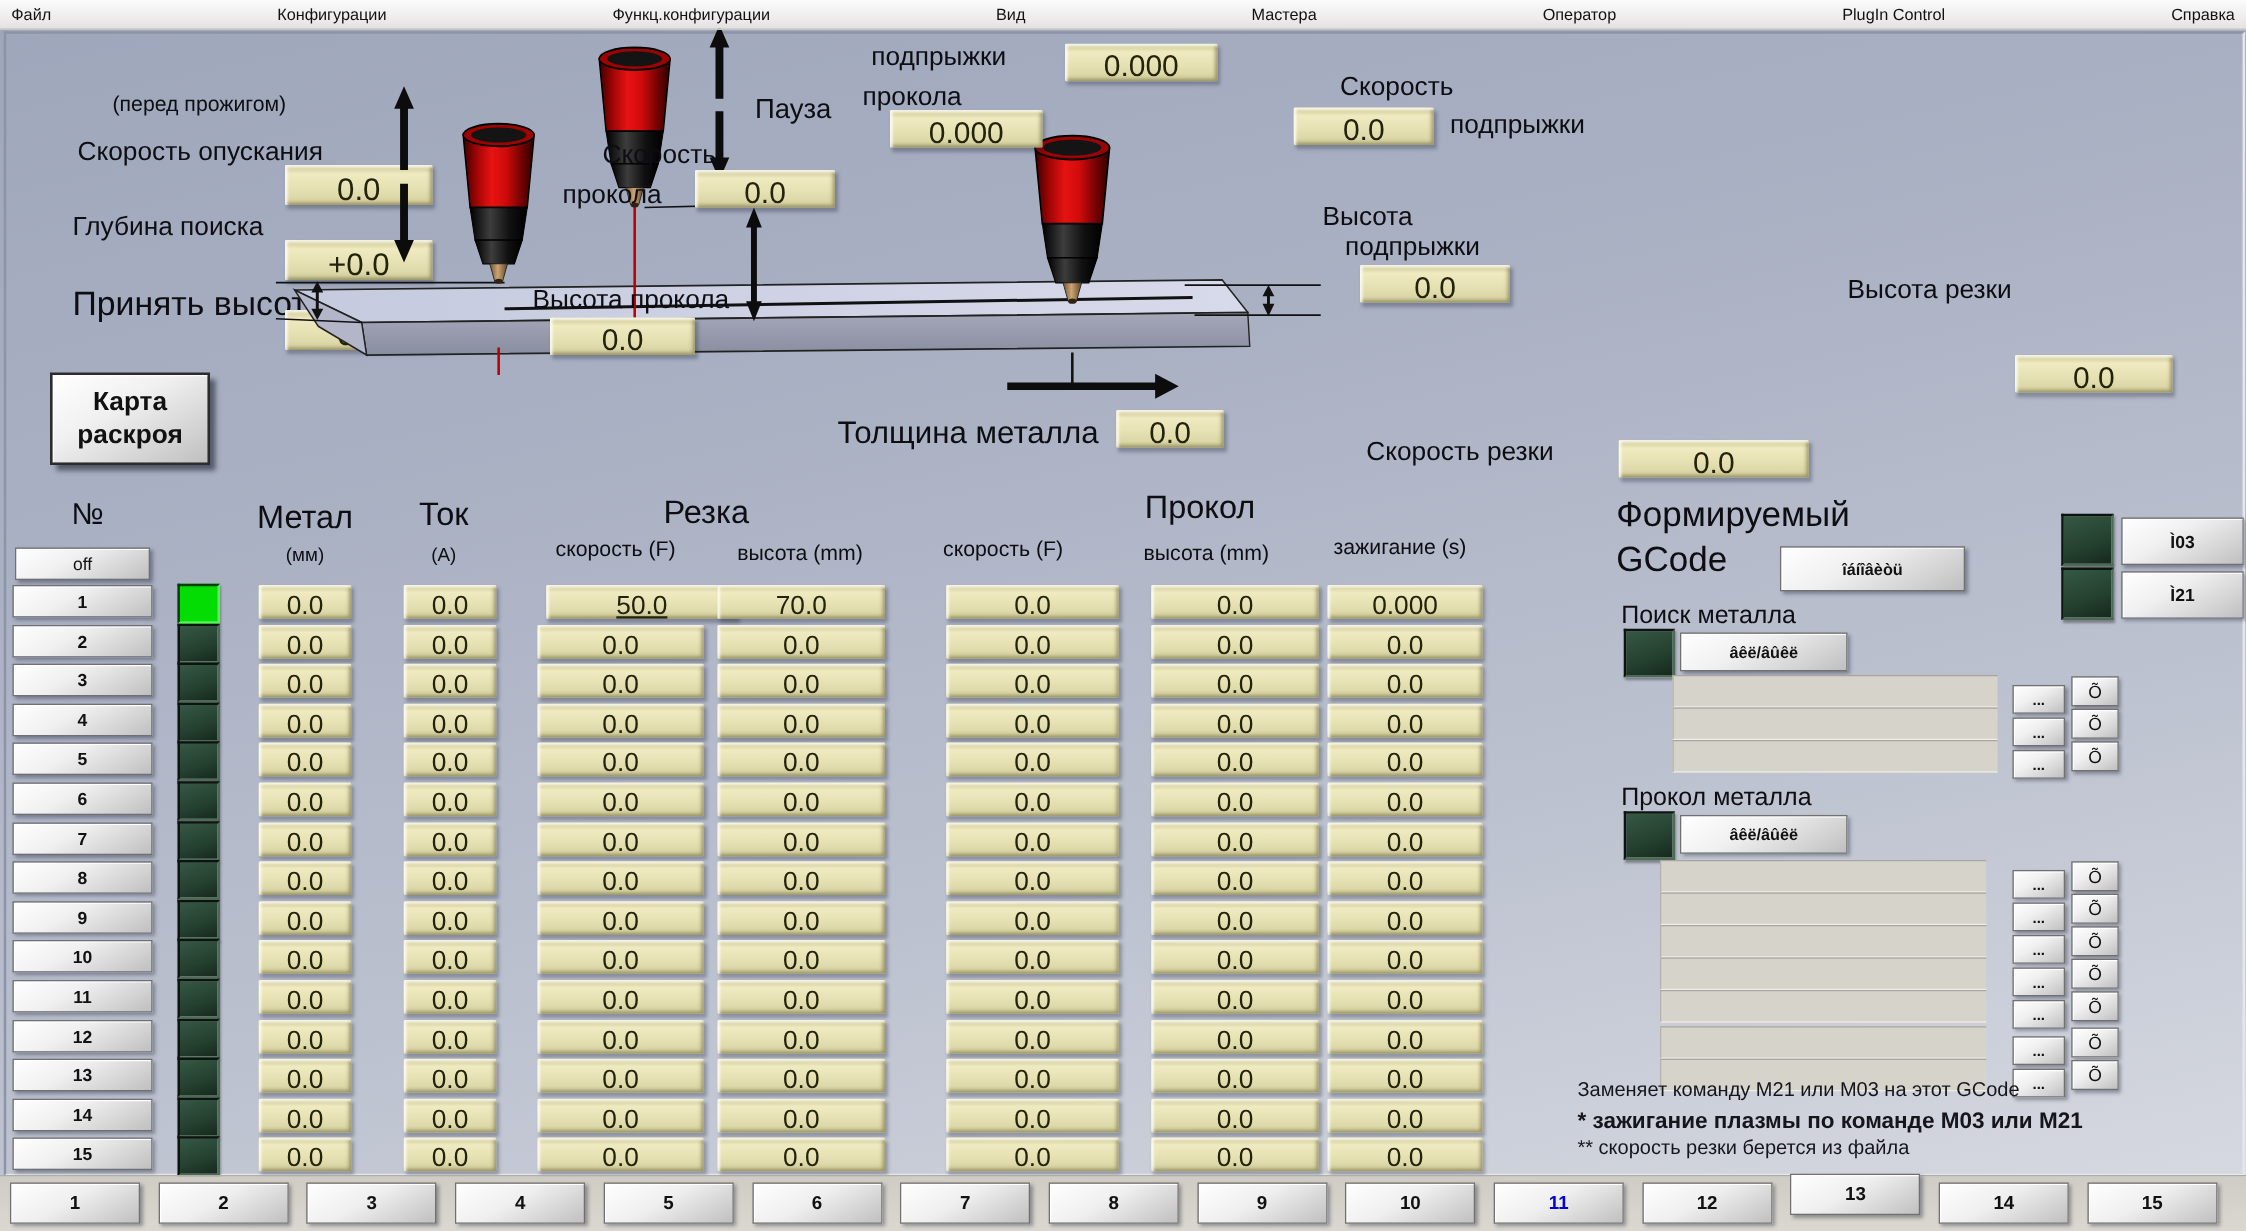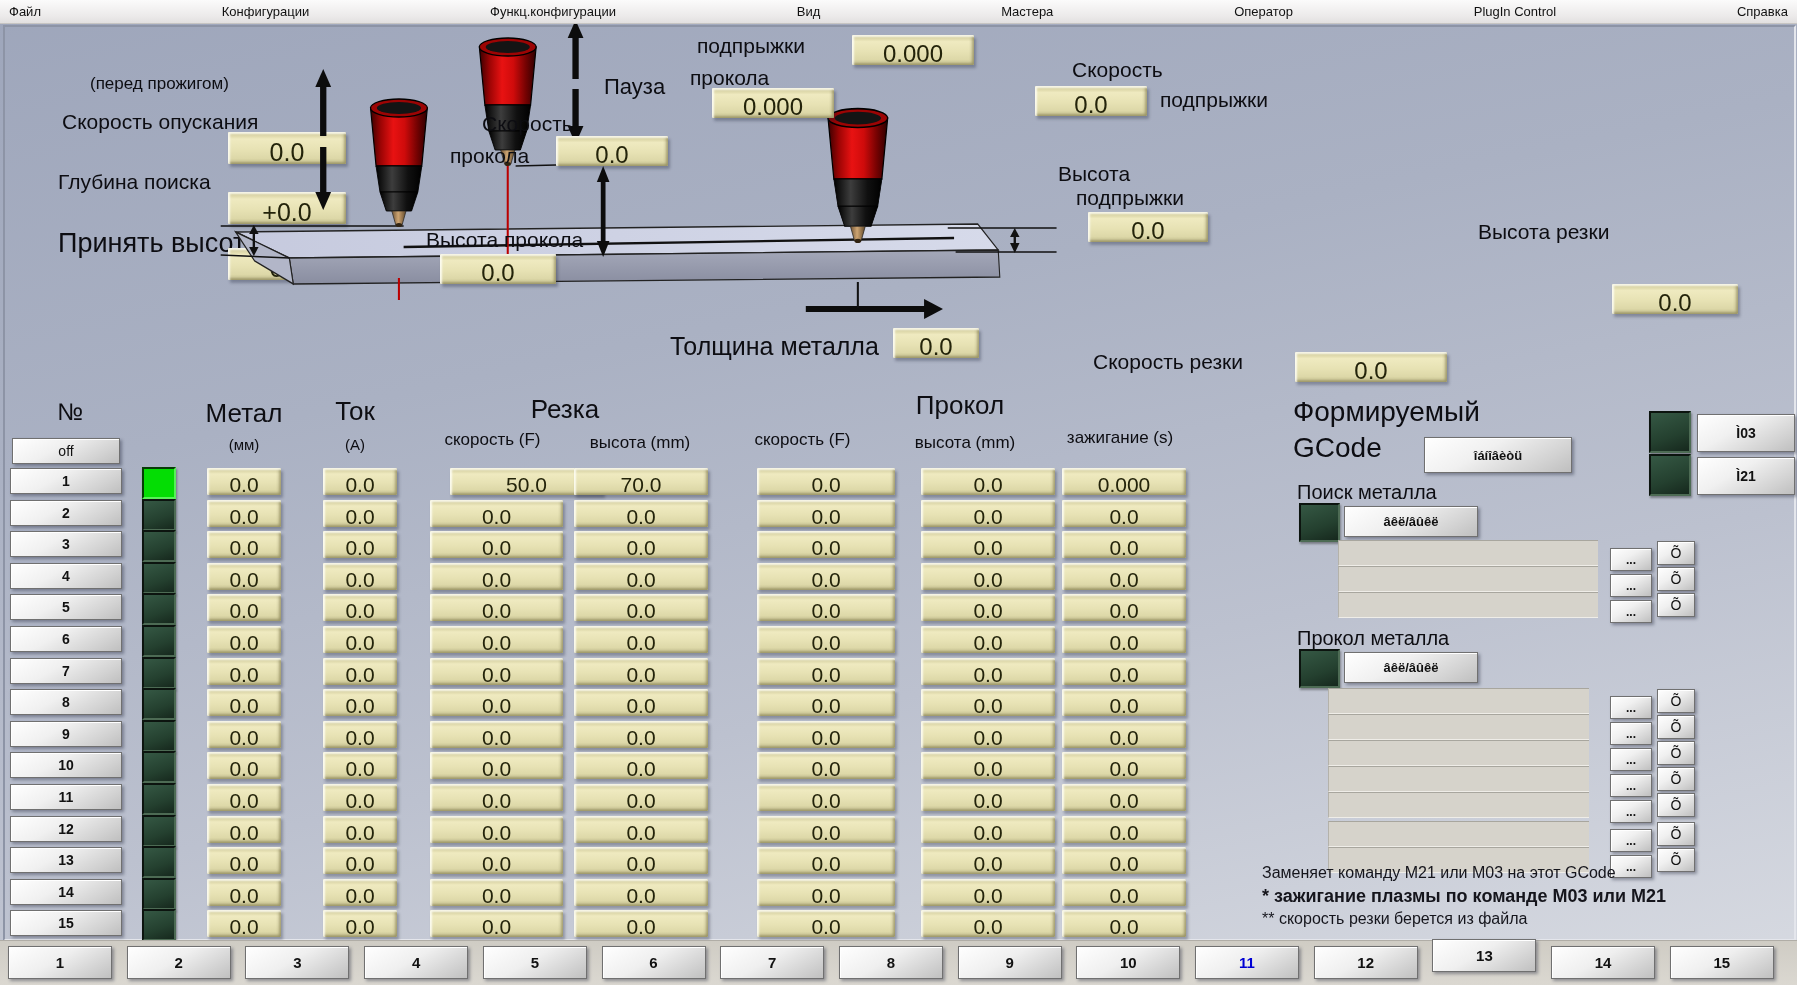--- a/index.html
+++ b/index.html
@@ -63,20 +63,22 @@
 
   <div class="lbl" style="left:62px;top:110px;font-size:21px;">Скорость опускания</div>
   <div class="yfield big" style="left:228px;top:132px;width:118px;">0.0</div>
 
   <div class="lbl" style="left:58px;top:170px;font-size:21px;">Глубина поиска</div>
   <div class="yfield big" style="left:228px;top:192px;width:118px;">+0.0</div>
 
   <div class="lbl" style="left:58px;top:228px;font-size:27px;">Принять высоту</div>
   <div class="yfield big" style="left:228px;top:248px;width:118px;">0.0</div>
 
+  <button class="silver" style="left:40px;top:298px;width:128px;height:74px;font-size:21px;font-weight:bold;line-height:1.25;border:2px solid #2c2c2c;box-shadow:inset 1px 1px 0 #fff,5px 5px 4px rgba(15,18,35,.55);"><span>Карта</span><br>
+          <span>раскроя</span></button>
 
   <svg id="diagram-svg" style="left:380px;top:30px;" width="1417" height="360" viewBox="380 30 1797 360" preserveAspectRatio="none">
     <svg width="1417" height="360" viewBox="380 30 1417 360">
     <defs>
       <linearGradient id="redG" x1="0" y1="0" x2="1" y2="0">
         <stop offset="0" stop-color="#3a0000"></stop>
             <stop offset=".18" stop-color="#9c0404"></stop>
         <stop offset=".4" stop-color="#e81212"></stop>
             <stop offset=".6" stop-color="#cf0b0b"></stop>
         <stop offset=".82" stop-color="#740202"></stop>
@@ -231,21 +233,21 @@
   <div class="lbl" style="left:730px;top:430px;width:145px;text-align:center;font-size:17px;">скорость (F)</div>
   <div class="lbl" style="left:890px;top:433px;width:150px;text-align:center;font-size:17px;">высота (mm)</div>
   <div class="lbl" style="left:1045px;top:428px;width:150px;text-align:center;font-size:17px;">зажигание (s)</div>
 
   <div id="table-rows">
       <div class="trow" style="top: 468px;">
         <button class="silver rowbtn">1</button>
         <div class="ind on" style="left: 132px; top: -1px; width: 30px; height: 28px;"></div>
         <div class="yfield cell" style="left: 197px; width: 74px; top: 0px;">0.0</div>
         <div class="yfield cell" style="left: 313px; width: 74px; top: 0px;">0.0</div>
-        <div class="yfield cell" style="left: 440px; width: 153px; top: 0px;">50.0</div>
+        <div class="yfield cell" style="left: 427px; width: 153px; top: 0px; text-decoration: underline;">50.0</div>
         <div class="yfield cell" style="left: 564px; width: 134px; top: 0px;">70.0</div>
         <div class="yfield cell" style="left: 747px; width: 138px; top: 0px;">0.0</div>
         <div class="yfield cell" style="left: 911px; width: 134px; top: 0px;">0.0</div>
         <div class="yfield cell" style="left: 1052px; width: 124px; top: 0px;">0.000</div>
       </div>
       <div class="trow" style="top: 499.6px;">
         <button class="silver rowbtn">2</button>
         <div class="ind" style="left: 132px; top: -1px; width: 30px; height: 28px;"></div>
         <div class="yfield cell" style="left: 197px; width: 74px; top: 0px;">0.0</div>
         <div class="yfield cell" style="left: 313px; width: 74px; top: 0px;">0.0</div>

